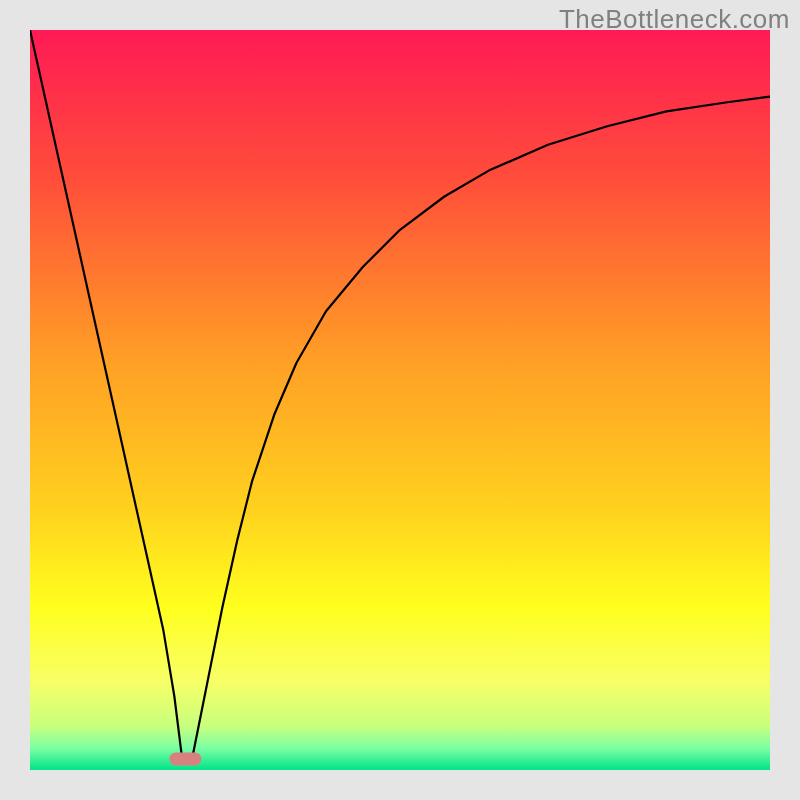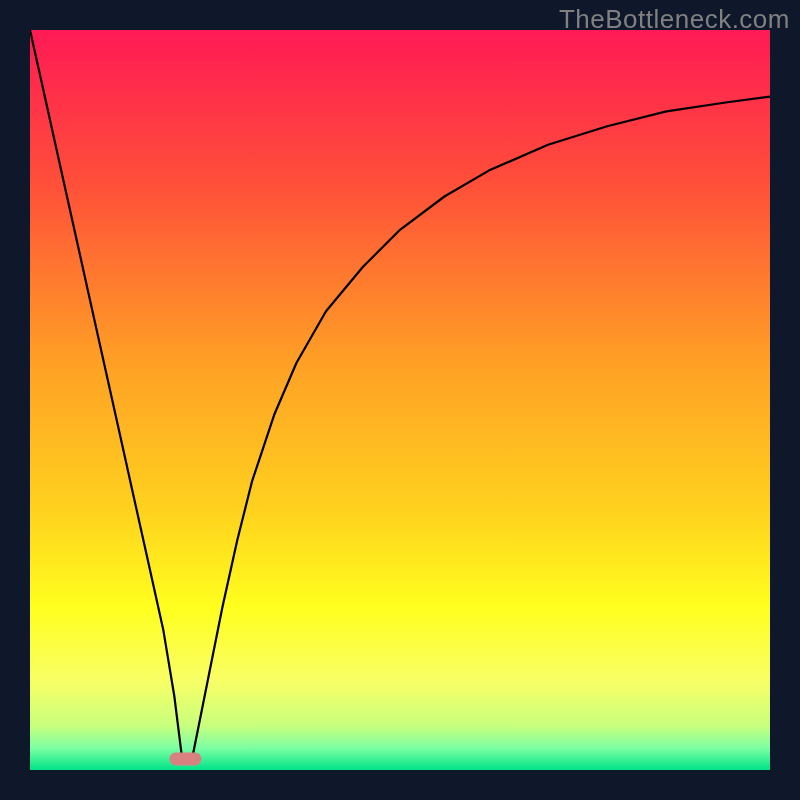--- a/index.html
+++ b/index.html
@@ -8,21 +8,21 @@
     width: 800px;
     height: 800px;
     overflow: hidden;
     background: #000;
     font-family: Arial, Helvetica, sans-serif;
   }
   .outer {
     position: relative;
     width: 800px;
     height: 800px;
-    background: #0f172a;
+    background: #e5e5e5;
   }
   .watermark {
     position: absolute;
     top: 4px;
     right: 10px;
     color: #808080;
     font-size: 26px;
     letter-spacing: 0.5px;
     z-index: 10;
   }

